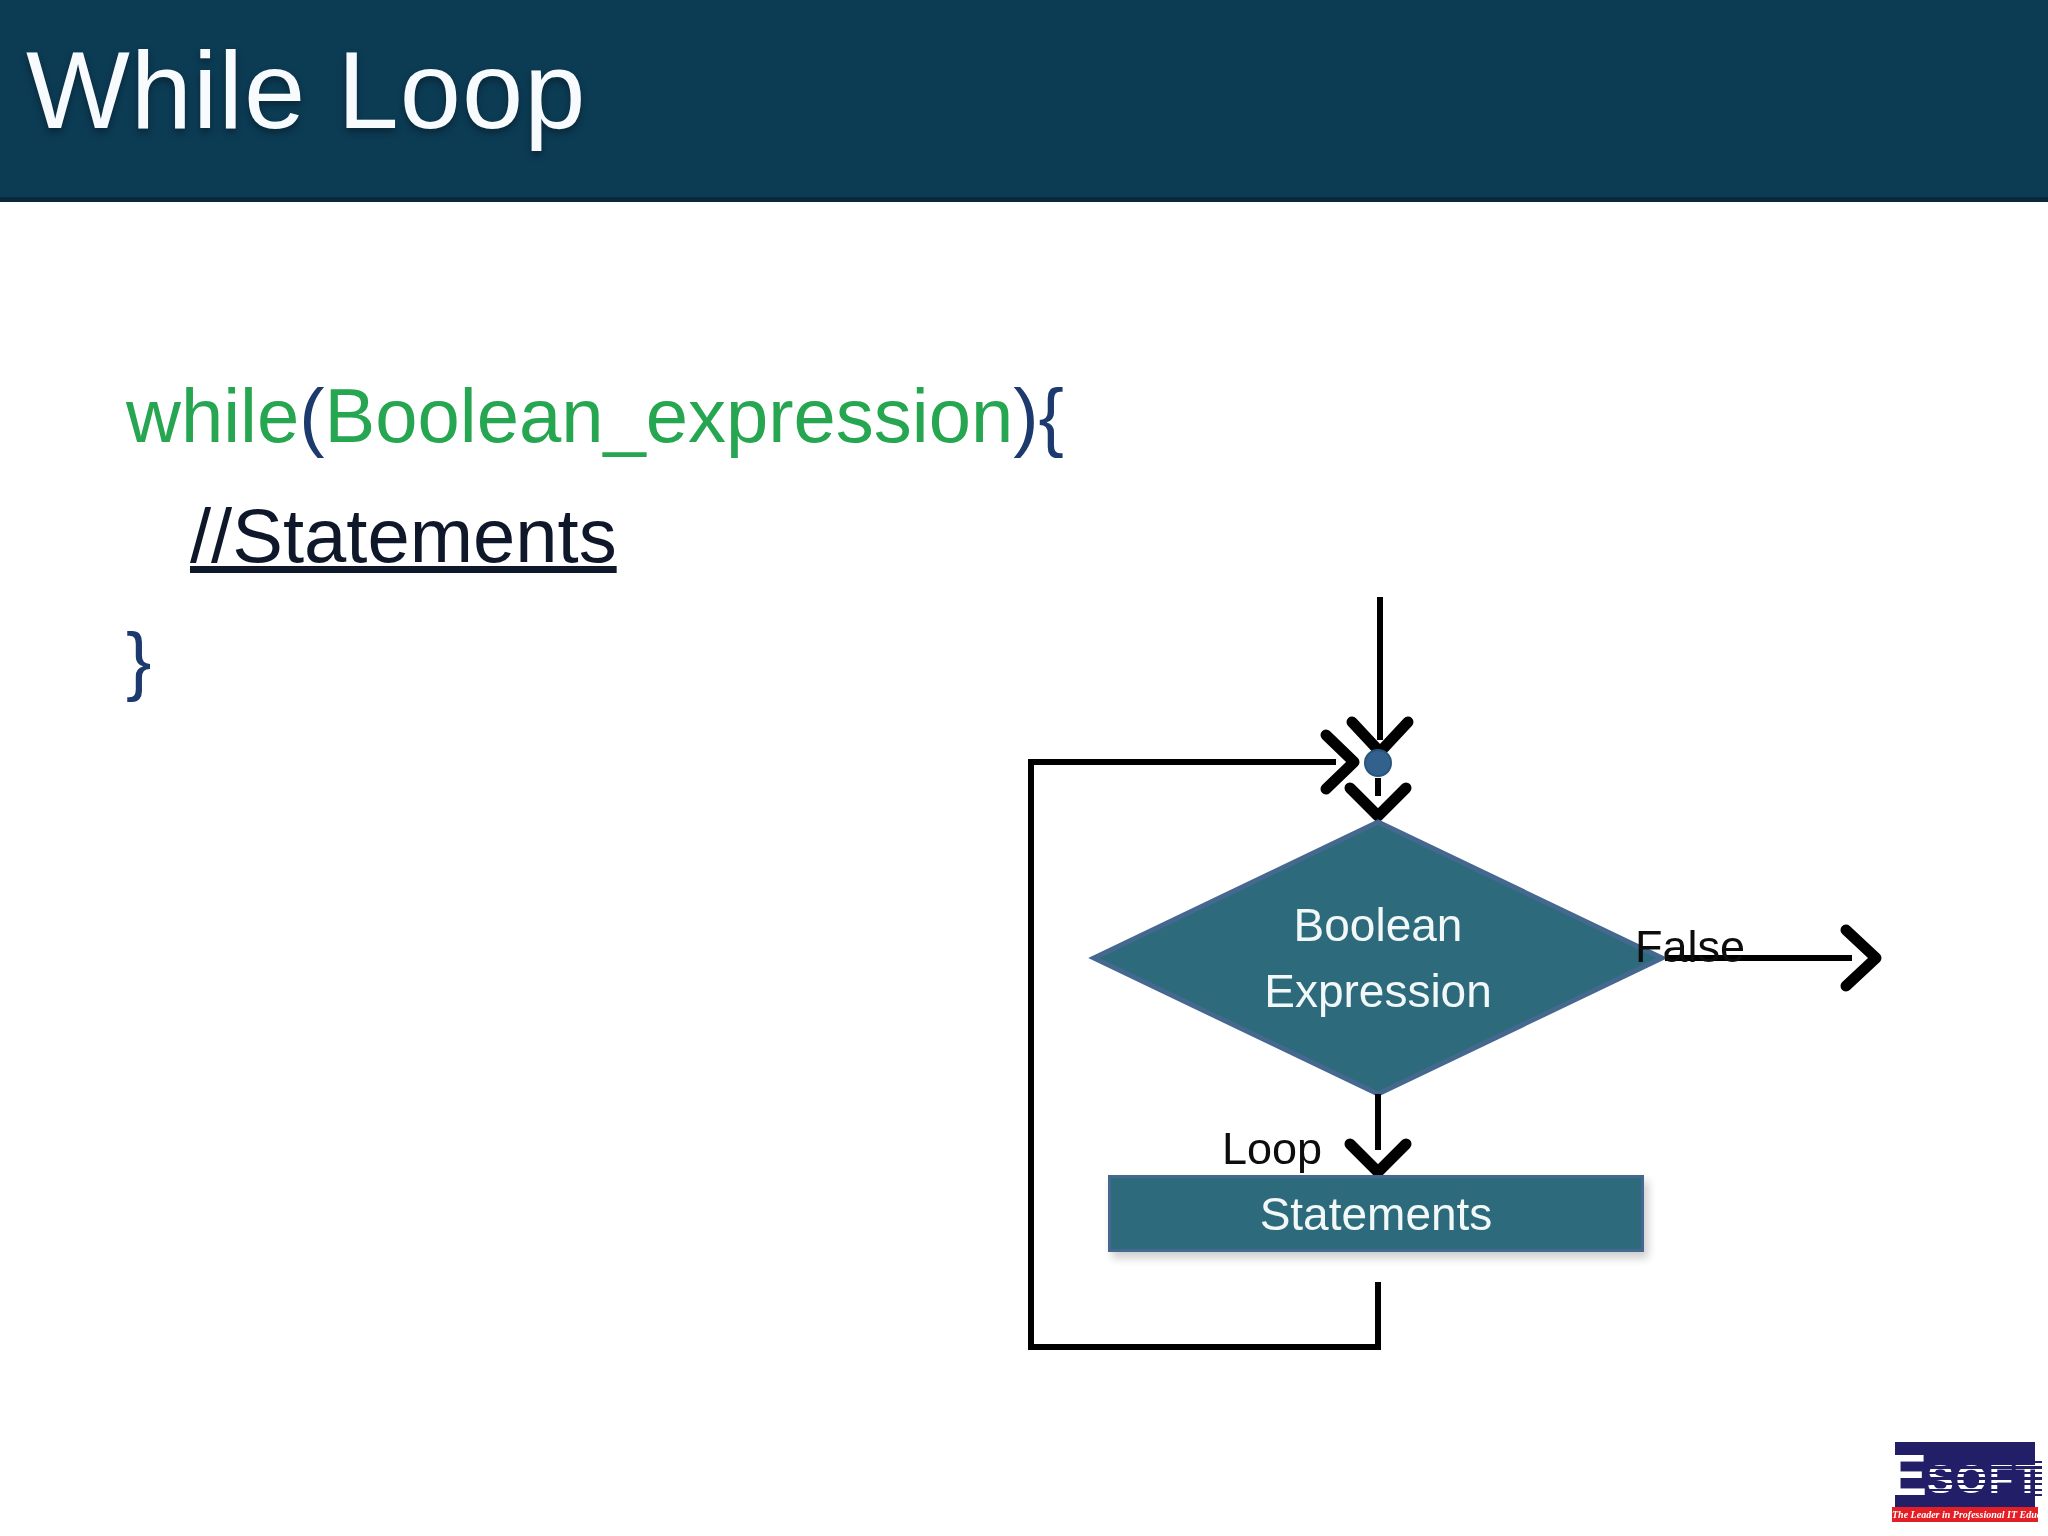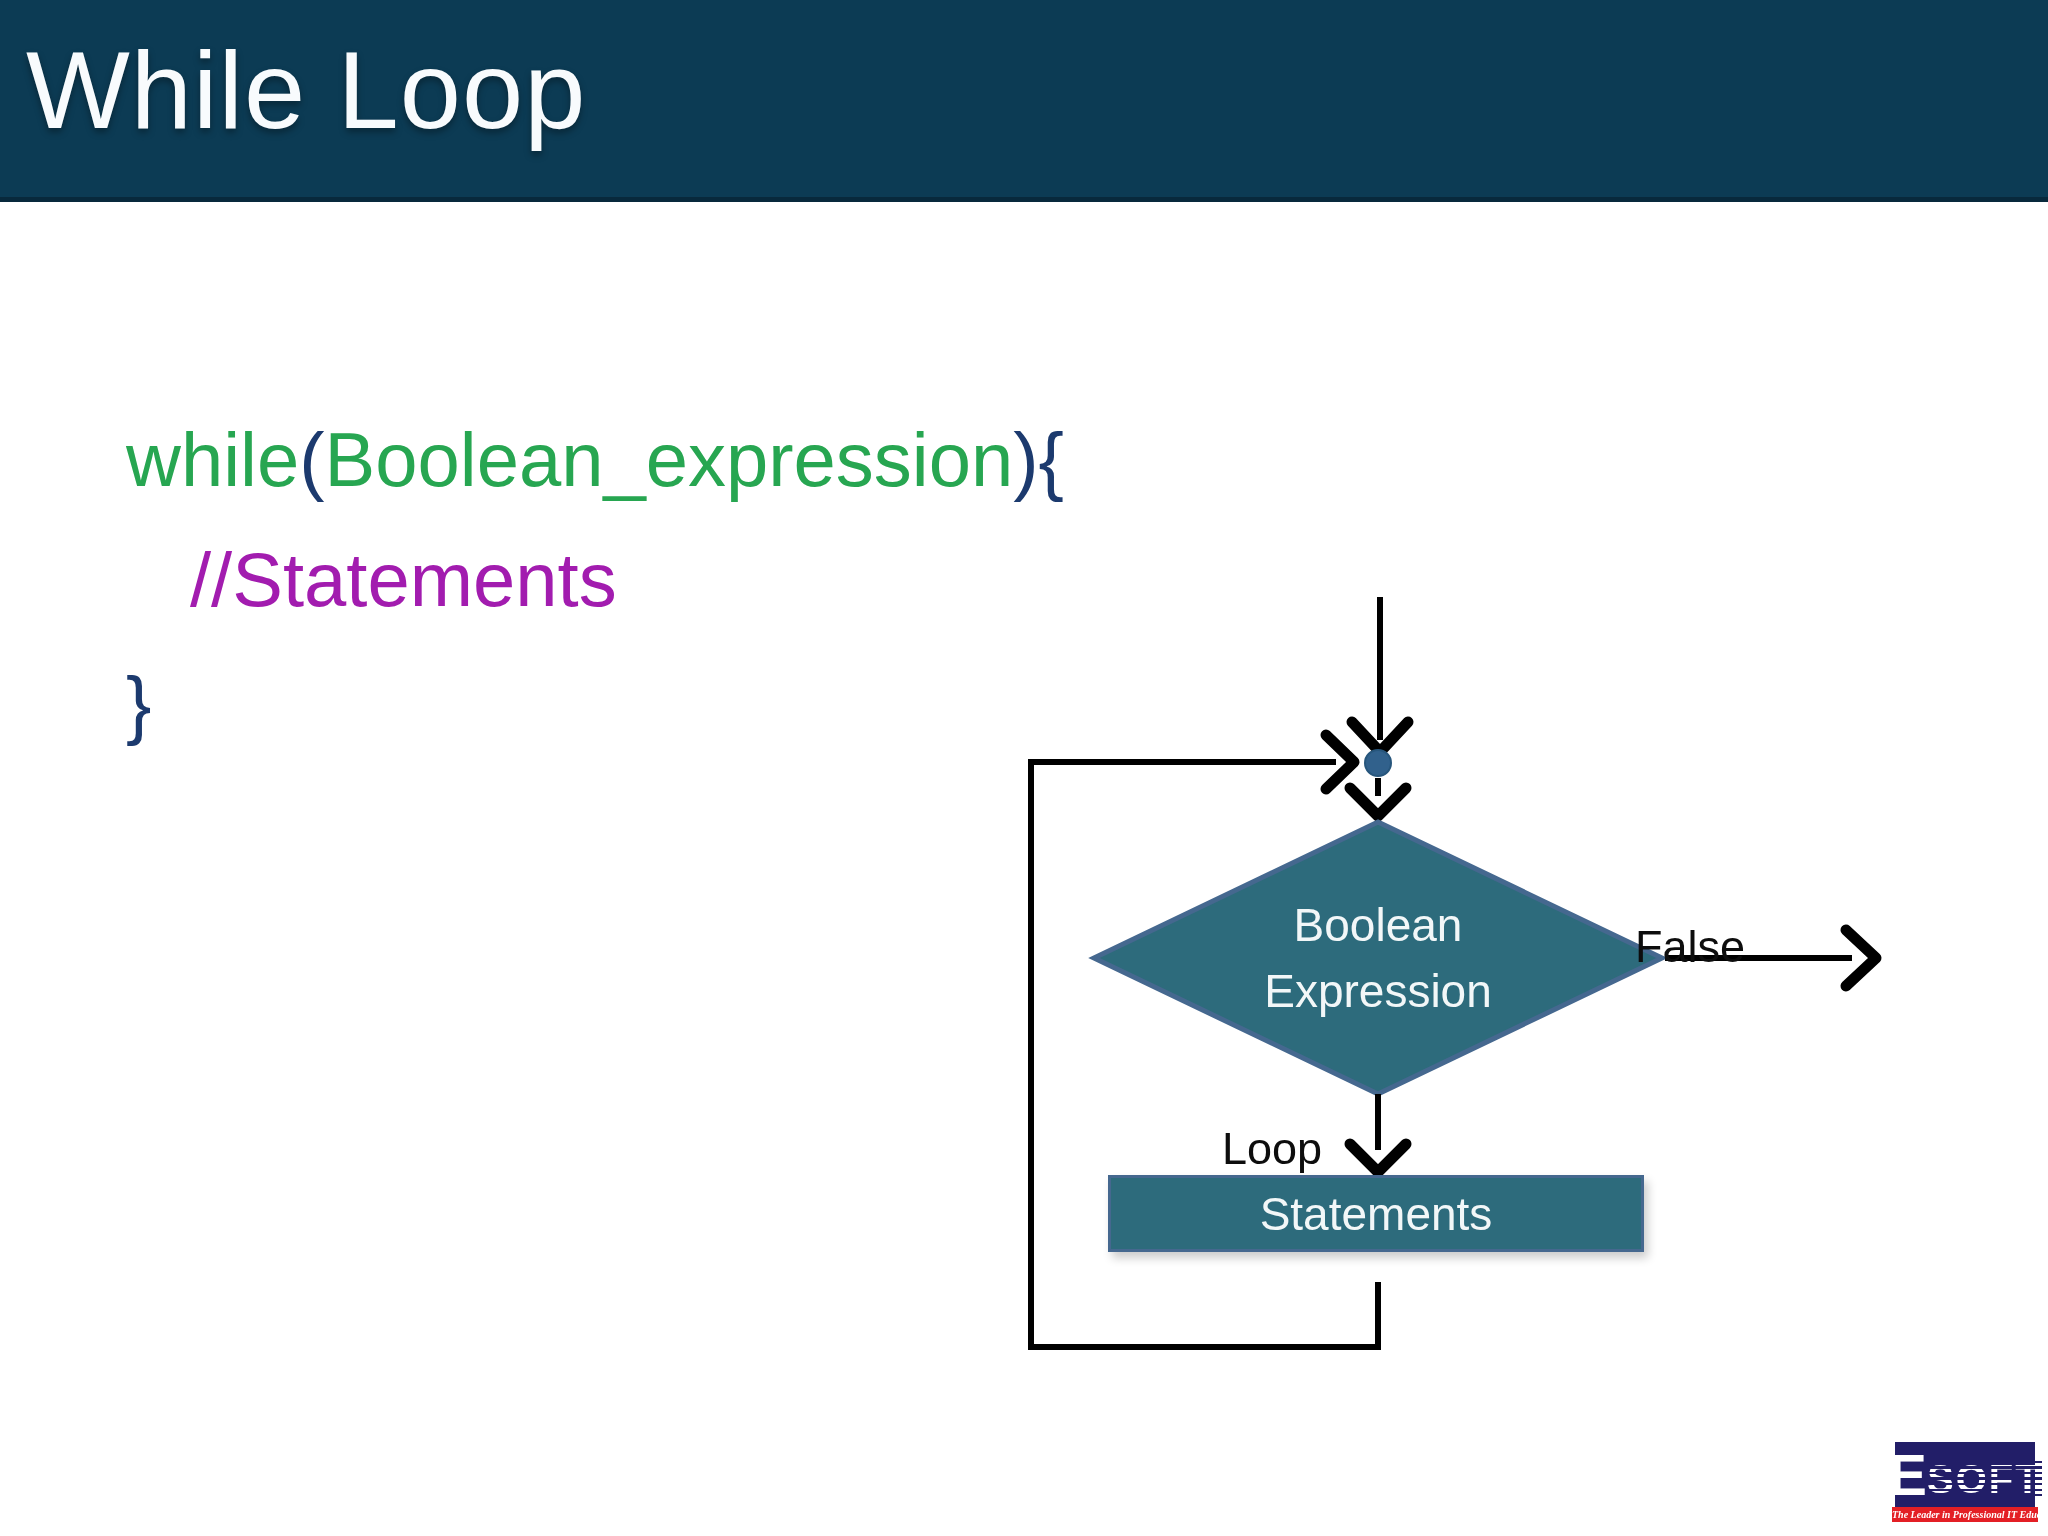--- a/index.html
+++ b/index.html
@@ -13,27 +13,27 @@
     position:absolute; left:0; top:0; width:2048px; height:197px;
     background:#0c3b54; border-bottom:5px solid #08293c;
   }
   .titlebar .page-title {
     margin:0; position:absolute; left:26px; top:26px;
     font-size:110px; font-weight:400; color:#f8fbfd; letter-spacing:1px;
     text-shadow:0 4px 7px rgba(0,0,0,.35);
   }
 
   
-  .code-line { position:absolute; font-size:76px; line-height:1; white-space:nowrap;margin-top:44px; }
+  .code-line { position:absolute; font-size:76px; line-height:1; white-space:nowrap; }
   .code-line1 { left:126px; top:378px; }
   .code-line2 { left:190px; top:498px; }
   .code-line3 { left:126px; top:622px; }
   .tok-green  { color:#27a651; }
   .tok-navy   { color:#1c3a6e; }
-  .tok-orange { color:#a21caf; }
+  .tok-orange { color:#0f172a;text-decoration:underline; }
 
   
   svg.flow { position:absolute; left:0; top:0; pointer-events:none; }
   .connector { stroke:#000000; stroke-width:6; fill:none; }
   .chev      { stroke:#000000; stroke-width:11; fill:none; stroke-linecap:round; stroke-linejoin:round; }
   .diamond   { stroke:#45688f; stroke-width:5; }
   .jdot      { stroke:#27567c; stroke-width:2; }
 
   .decision-label {
     position:absolute; left:1178px; top:892px; width:400px;

